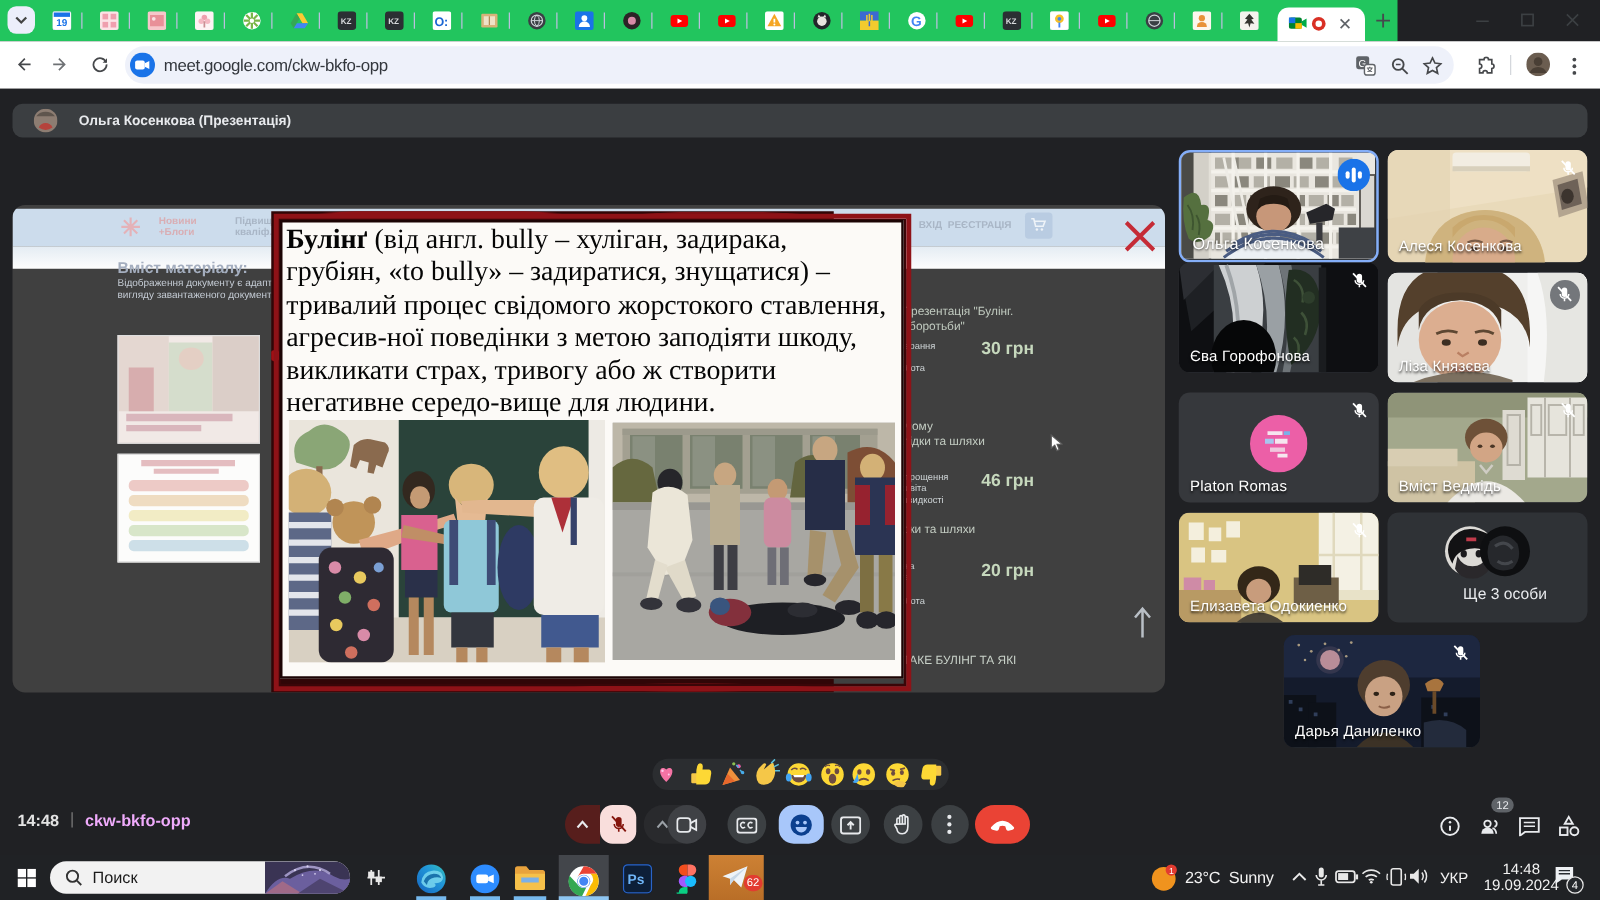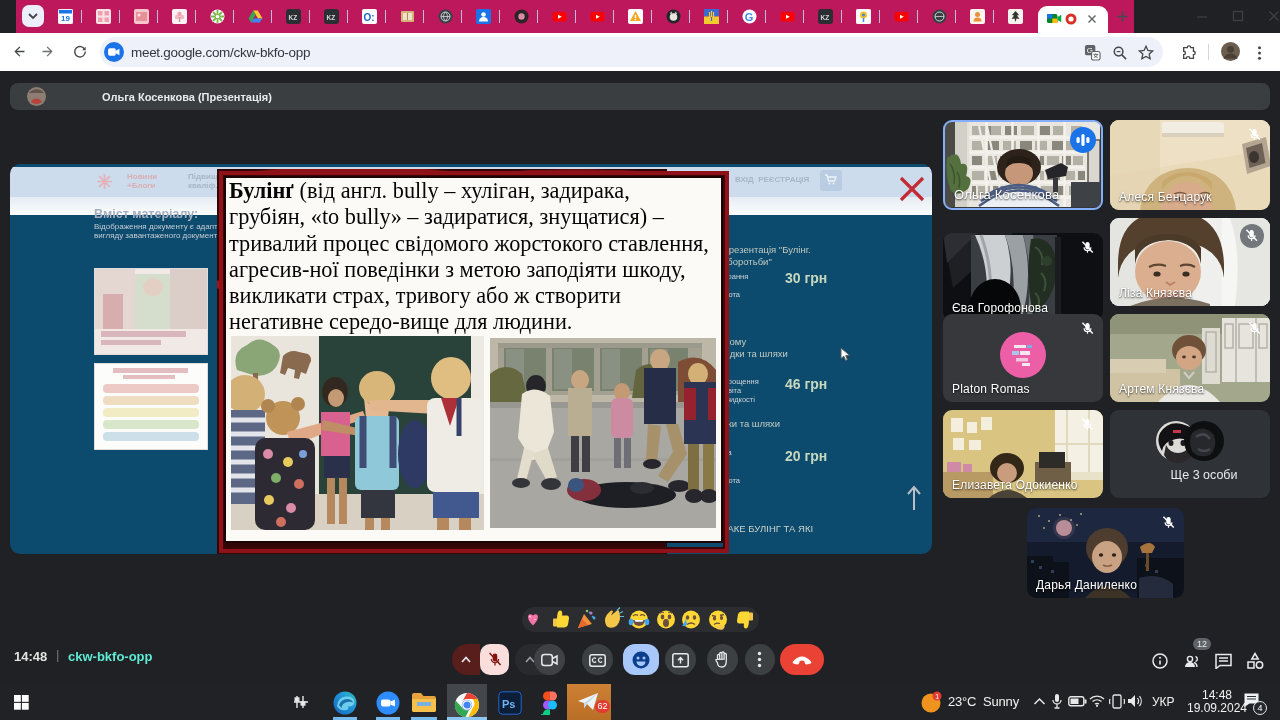--- a/index.html
+++ b/index.html
@@ -1,27 +1,27 @@
 <!DOCTYPE html>
 <html><head>
 <meta charset="utf-8">
 <style>
   * { margin:0; padding:0; box-sizing:border-box; }
   html,body { width:1280px; height:720px; overflow:hidden; background:#202124;
     font-family:"Liberation Sans", sans-serif; }
   #root { position:absolute; left:0; top:0; width:1280px; height:720px; }
   .abs { position:absolute; }
   
-  #tabstrip { position:absolute; left:0; top:0; width:1118px; height:33px; background:#be185d;margin-left:16px; }
+  #tabstrip { position:absolute; left:0; top:0; width:1118px; height:33px; background:#22c55e; }
   #toolbar { position:absolute; left:0; top:33px; width:1280px; height:38px; background:#ffffff; }
   .tsep { position:absolute; top:10px; width:1px; height:13px; background:#b9c0dd; }
   
   #page { position:absolute; left:0; top:71px; width:1280px; height:613px; background:#202124; }
   #speakerbar { position:absolute; left:10px; top:12px; width:1260px; height:27px; background:#3b3e41; border-radius:8px; }
-  #screen { position:absolute; left:10px; top:93px; width:922px; height:390px; background:#0c4a6e; border-radius:10px; overflow:hidden; }
+  #screen { position:absolute; left:10px; top:93px; width:922px; height:390px; background:#404040; border-radius:10px; overflow:hidden; }
   .tile { position:absolute; border-radius:9px; overflow:hidden; background:#33363a; }
   .tname { position:absolute; left:9px; bottom:6px; color:#fff; font-size:12px; text-shadow:0 1px 2px rgba(0,0,0,.8); letter-spacing:.2px; }
   .micoff { position:absolute; top:7px; right:8px; width:15px; height:15px; }
   
   #emojibar { position:absolute; left:522px; top:536px; width:237px; height:25px; background:#2b2d30; border-radius:13px; }
   .cbtn { position:absolute; top:573px; height:31px; background:#3c4043; }
   
   #taskbar { position:absolute; left:0; top:684px; width:1280px; height:36px; background:#202225; }
 </style>
 </head>
@@ -262,21 +262,21 @@
       </svg>
   </div>
   <div id="page">
     <div id="speakerbar">
       <svg class="abs" style="left:17px;top:4px" width="19" height="19">
           <circle cx="9.5" cy="9.5" r="9.5" fill="#8d7d72"></circle>
           <circle cx="9.5" cy="9.5" r="9.5" fill="none"></circle>
           <path d="M2 6 a9.5 9.5 0 0 1 15 0z" fill="#5f554d"></path>
           <path d="M4 15 a9.5 9.5 0 0 0 11 0 a6 6 0 0 0 -11 0z" fill="#b5433c"></path>
         </svg>
-      <div class="abs" style="left:53px;top:8px;font-size:11px;font-weight:bold;color:#e8eaed;letter-spacing:0;margin-left:39px;">Ольга Косенкова (Презентація)</div>
+      <div class="abs" style="left:53px;top:8px;font-size:11px;font-weight:bold;color:#e8eaed;letter-spacing:0;">Ольга Косенкова (Презентація)</div>
     </div>
     <div id="screen">
 
       <div class="abs" style="left:0;top:3px;width:922px;height:30px;background:#ccdcec;"></div>
       <div class="abs" style="left:0;top:33px;width:922px;height:18px;background:linear-gradient(#e4ecf3,#fdfdfd);"></div>
       <svg class="abs" style="left:86px;top:9px" width="17" height="17" viewBox="0 0 16 16">
           <path d="M8 1 V15 M1 8 H15 M3 3 L13 13 M13 3 L3 13" stroke="#e4b2b8" stroke-width="1.6"></path>
         </svg>
       <div class="abs" style="left:117px;top:8px;font-size:8px;color:#d9aeb4;font-weight:bold;line-height:9px;">Новини<br>+Блоги</div>
       <div class="abs" style="left:178px;top:8px;font-size:8px;color:#a9b6c6;font-weight:bold;line-height:9px;">Підвищ.<br>кваліф.</div>
@@ -576,24 +576,24 @@
           <g fill="#5f473a">
               <ellipse cx="69" cy="79" rx="2.6" ry="2"></ellipse>
               <ellipse cx="93" cy="79" rx="2.6" ry="2"></ellipse>
             </g>
         </svg>
         <svg class="micoff" viewBox="0 0 16 16">
             <path d="M8 2.2 a2.3 2.3 0 0 1 2.3 2.3 v3.2 a2.3 2.3 0 0 1 -4.6 0 V4.5 A2.3 2.3 0 0 1 8 2.2z" fill="#fff"></path>
             <path d="M4.4 7.6 a3.6 3.6 0 0 0 7.2 0 M8 11.3 v2.4" stroke="#fff" stroke-width="1.3" fill="none"></path>
             <path d="M2.6 1.8 L13.6 13.4" stroke="#fff" stroke-width="1.5"></path>
           </svg>
-        <div class="tname">Алеся Бенцарук</div>
-      </div>
-
-      <div class="tile" style="left:943px;top:162px;width:160px;height:88px;">
+        <div class="tname">Алеся Косенкова</div>
+      </div>
+
+      <div class="tile" style="left:943px;top:139px;width:160px;height:88px;">
         <svg width="160" height="88" viewBox="0 0 160 88" preserveAspectRatio="none">
           <rect width="160" height="88" fill="#0e0f12"></rect>
           <path d="M0 0 L70 0 L10 55z" fill="#1e2024"></path>
           <path d="M0 0 L34 0 L4 30z" fill="#2c2e33"></path>
           <rect x="28" y="2" width="86" height="86" fill="#3a3e42"></rect>
           <path d="M32 2 q20 44 6 86 h20 q17 -46 4 -86z" fill="#cdd0d2"></path>
           <path d="M38 2 q16 44 5 86" stroke="#a0a5a8" stroke-width="3" fill="none"></path>
           <path d="M62 2 q15 42 4 86 h12 q13 -44 2 -86z" fill="#9aa0a4"></path>
           <path d="M80 2 q12 40 3 86 h6 q10 -42 1 -86z" fill="#6e7478"></path>
           <path d="M88 6 q24 -4 26 30 q-2 30 -24 46 q-8 -38 -2 -76z" fill="#222e22"></path>
@@ -684,21 +684,21 @@
               <ellipse cx="84" cy="43" rx="1.9" ry="1.4"></ellipse>
             </g>
           <path d="M48 88 q31 -34 62 0z" fill="#ebe9e4"></path>
           <path d="M74 58 l5 6 l5 -6" stroke="#cfccc4" stroke-width="2" fill="none"></path>
         </svg>
         <svg class="micoff" viewBox="0 0 16 16">
             <path d="M8 2.2 a2.3 2.3 0 0 1 2.3 2.3 v3.2 a2.3 2.3 0 0 1 -4.6 0 V4.5 A2.3 2.3 0 0 1 8 2.2z" fill="#fff"></path>
             <path d="M4.4 7.6 a3.6 3.6 0 0 0 7.2 0 M8 11.3 v2.4" stroke="#fff" stroke-width="1.3" fill="none"></path>
             <path d="M2.6 1.8 L13.6 13.4" stroke="#fff" stroke-width="1.5"></path>
           </svg>
-        <div class="tname">Артем Князєва</div>
+        <div class="tname">Вміст Ведмідь</div>
       </div>
 
       <div class="tile" style="left:943px;top:339px;width:160px;height:88px;text-align:center;">
         <svg width="160" height="88" viewBox="0 0 160 88" preserveAspectRatio="none">
           <rect width="160" height="88" fill="#d9c482"></rect>
           <path d="M112 0 h48 v70 h-48z" fill="#f4f1e4"></path>
           <g stroke="#e0d9bd" stroke-width="2" fill="none">
               <path d="M124 0 v70 M146 0 v70 M112 34 h48"></path>
             </g>
           <path d="M112 62 h48 v8 h-48z" fill="#e8e2c8"></path>
@@ -858,21 +858,21 @@
           </g>
         <g transform="translate(224,12.5)">
             <rect x="2" y="-7" width="5" height="8" rx="1" fill="#f5c748"></rect>
             <path d="M3 0 q0 9 -3 9 q-3 0 -2 -5 l-5 0 q-2 0 -2 -3 l1 -6 q1 -3 4 -3 l7 0z" fill="#fdd835"></path>
           </g>
       </svg>
     </div>
     <div id="controls">
       <div class="abs" style="left:14px;top:578px;font-size:13px;color:#e3e3e3;font-weight:bold;">14:48</div>
       <div class="abs" style="left:56px;top:576px;font-size:13px;color:#777;">|</div>
-      <div class="abs" style="left:68px;top:578px;font-size:13px;color:#5eead4;font-weight:bold;">ckw-bkfo-opp</div>
+      <div class="abs" style="left:68px;top:578px;font-size:13px;color:#f0abfc;font-weight:bold;">ckw-bkfo-opp</div>
 
       <div class="cbtn" style="left:452px;width:28px;border-radius:16px 0 0 16px;background:#571e1c;"></div>
       <svg class="abs" style="left:460px;top:584px" width="12" height="9" viewBox="0 0 12 9">
           <path d="M2 7 L6 2.5 L10 7" stroke="#e8eaed" stroke-width="1.7" fill="none"></path>
         </svg>
       <div class="cbtn" style="left:480px;width:29px;border-radius:10px;background:#f9dedc;"></div>
       <svg class="abs" style="left:487px;top:580px" width="16" height="17" viewBox="0 0 16 16">
           <path d="M8 2 a2.3 2.3 0 0 1 2.3 2.3 v3.4 a2.3 2.3 0 0 1 -4.6 0 V4.3 A2.3 2.3 0 0 1 8 2z" fill="#84150d"></path>
           <path d="M4.4 7.6 a3.6 3.6 0 0 0 7.2 0 M8 11.3 v2.6" stroke="#84150d" stroke-width="1.3" fill="none"></path>
           <path d="M2.6 1.6 L13.6 13.6" stroke="#84150d" stroke-width="1.5"></path>
@@ -953,20 +953,41 @@
   </div>
   <div id="taskbar">
     <svg class="abs" style="left:14px;top:11px" width="15" height="15">
         <g fill="#fff">
           <rect x="0" y="0" width="6.8" height="6.8"></rect>
           <rect x="7.9" y="0" width="6.8" height="6.8"></rect>
           <rect x="0" y="7.9" width="6.8" height="6.8"></rect>
           <rect x="7.9" y="7.9" width="6.8" height="6.8"></rect>
         </g>
       </svg>
+    <div class="abs" style="left:40px;top:5px;width:240px;height:26px;background:#f2f2f2;border-radius:13px;overflow:hidden;">
+      <svg class="abs" style="left:12px;top:6px" width="14" height="14">
+          <circle cx="6" cy="6" r="4.5" fill="none" stroke="#333" stroke-width="1.5"></circle>
+          <path d="M9.5 9.5 L13 13" stroke="#333" stroke-width="1.5"></path>
+        </svg>
+      <div class="abs" style="left:34px;top:5px;font-size:13px;color:#1b1b1b;">Поиск</div>
+      <svg class="abs" style="left:172px;top:0" width="68" height="26" viewBox="0 0 68 26">
+        <rect width="68" height="26" fill="#3a3454"></rect>
+        <path d="M0 26 Q10 10 20 14 Q40 2 55 12 Q62 16 68 14 V26z" fill="#6b5f9e"></path>
+        <path d="M0 26 L14 16 L30 26z" fill="#a06a88"></path>
+        <path d="M26 26 L44 14 L68 26z" fill="#4e4470"></path>
+        <path d="M16 12 Q34 -2 52 10" stroke="#b8aee0" stroke-width="2" fill="none" opacity="0.8"></path>
+        <g fill="#d8d2f0">
+            <circle cx="24" cy="7" r="0.9"></circle>
+            <circle cx="34" cy="4" r="0.9"></circle>
+            <circle cx="44" cy="7" r="0.9"></circle>
+            <circle cx="30" cy="11" r="0.7"></circle>
+            <circle cx="40" cy="10" r="0.7"></circle>
+          </g>
+      </svg>
+    </div>
     <svg class="abs" style="left:292px;top:10px" width="18" height="16" viewBox="0 0 18 16">
         <g stroke="#e8e8e8" stroke-width="1.4" fill="none">
           <path d="M2 8 h14 M5 2 v12 M11 2 v12"></path>
           <rect x="3.2" y="4" width="3.6" height="3" fill="#e8e8e8"></rect>
           <rect x="9.2" y="8" width="3.6" height="3" fill="#e8e8e8"></rect>
         </g>
       </svg>
     <svg class="abs" style="left:333px;top:7px" width="24" height="24">
         <defs>
           <linearGradient id="edg" x1="0" y1="1" x2="1" y2="0">

